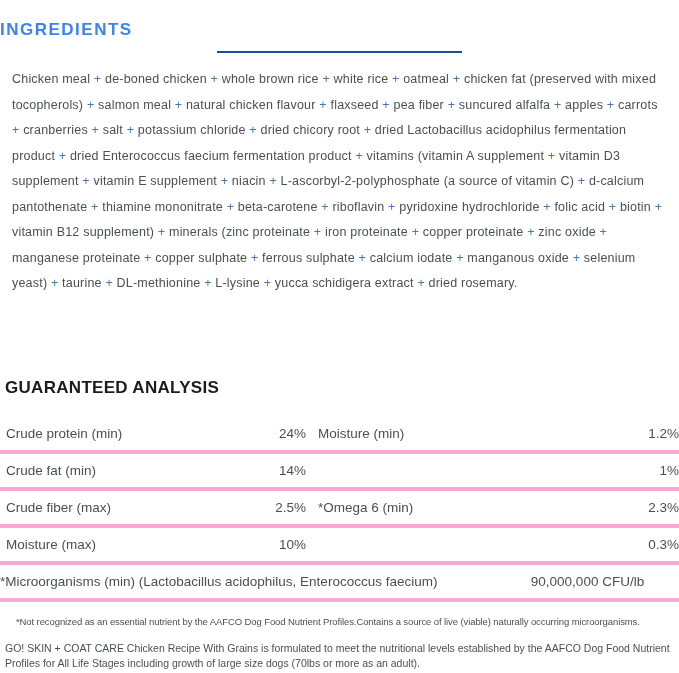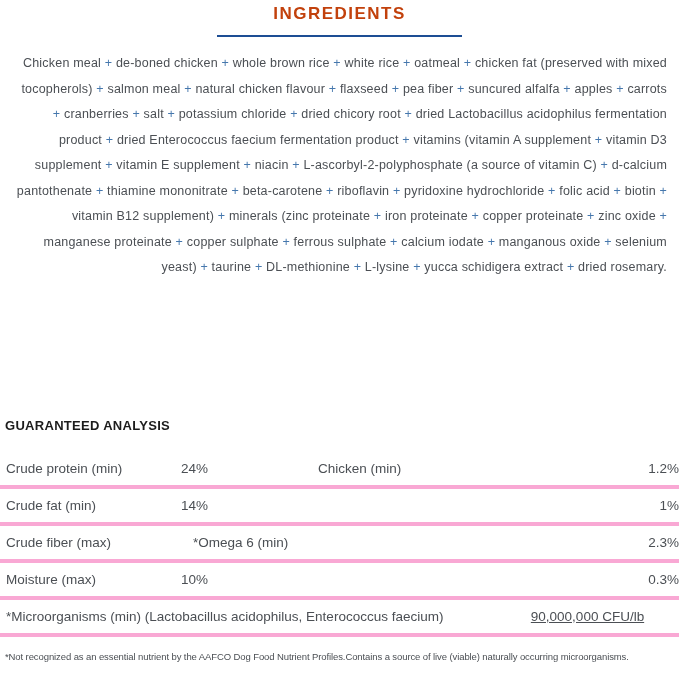--- a/index.html
+++ b/index.html
@@ -7,71 +7,70 @@
   body {
     width: 679px; height: 673px;
     font-family: "Liberation Sans", sans-serif;
     color: #4b4f54;
     overflow: hidden;
   }
   .page { position: relative; width: 679px; height: 673px; background: #fff; }
 
   
   .ingredients-title {
-    padding-top: 4px;
-    text-align: center;
+    padding-top: 20px;
+    text-align: left;
     font-size: 17px;
     font-weight: bold;
     letter-spacing: 1.5px;
-    color: #c2410c;
+    color: #3b82f6;
   }
   .blue-rule {
     width: 245px; height: 2px;
     background: #1d4e94;
     margin: 11px auto 0 auto;
   }
   .ingredients-text {
     margin: 14px auto 0 auto;
     max-width: 655px;
     font-size: 12.5px;
     line-height: 25.5px;
     letter-spacing: 0.2px;
-    text-align: right;
+    text-align: left;
     color: #4b4f54;
   }
   .ingredients-text .plus { color: #4577ad; }
 
   
   .ga-section { position: absolute; top: 378px; left: 0; right: 0; }
   .ga-title {
     margin-left: 5px;
-    font-size: 13px;
+    font-size: 17px;
     font-weight: bold;
     letter-spacing: 0.3px;
     color: #1c1c1c;
-    margin-top: 40px;
   }
   .ga-table { margin-top: 19px; font-size: 13.5px; }
   .ga-row {
     display: flex;
     align-items: center;
     height: 37px;
     border-bottom: 4px solid #f9a8d4;
   }
   .cell { display: block; }
   .cell.label-left  { width: 181px; padding-left: 6px; }
-  .cell.value-left  { width: 125px; text-align: left; }
+  .cell.value-left  { width: 125px; text-align: right; }
   .cell.label-right { width: 190px; padding-left: 12px; }
   .cell.value-right { flex: 1; text-align: right; }
-  .ga-row.full .cell.label-full { flex: 1; padding-left: 6px; }
-  .ga-row.full .cell.value-full { width: 183px; text-align: center; text-decoration: underline; }
+  .ga-row.full .cell.label-full { flex: 1; }
+  .ga-row.full .cell.value-full { width: 183px; text-align: center; }
 
   
   .footnote {
-    margin: 14px 4px 0 5px;
+    margin: 14px 4px 0 16px;
     font-size: 9.5px;
     letter-spacing: -0.1px;
     color: #4b4f54;
   }
   .statement {
     margin: 14px 4px 0 5px;
     font-size: 10.5px;
     line-height: 15px;
     color: #4b4f54;
   }
@@ -88,41 +87,43 @@
   <p class="ingredients-text">Chicken meal <span class="plus">+</span> de-boned chicken <span class="plus">+</span> whole brown rice <span class="plus">+</span> white rice <span class="plus">+</span> oatmeal <span class="plus">+</span> chicken fat (preserved with mixed tocopherols) <span class="plus">+</span> salmon meal <span class="plus">+</span> natural chicken flavour <span class="plus">+</span> flaxseed <span class="plus">+</span> pea fiber <span class="plus">+</span> suncured alfalfa <span class="plus">+</span> apples <span class="plus">+</span> carrots <span class="plus">+</span> cranberries <span class="plus">+</span> salt <span class="plus">+</span> potassium chloride <span class="plus">+</span> dried chicory root <span class="plus">+</span> dried Lactobacillus acidophilus fermentation product <span class="plus">+</span> dried Enterococcus faecium fermentation product <span class="plus">+</span> vitamins (vitamin A supplement <span class="plus">+</span> vitamin D3 supplement <span class="plus">+</span> vitamin E supplement <span class="plus">+</span> niacin <span class="plus">+</span> L-ascorbyl-2-polyphosphate (a source of vitamin C) <span class="plus">+</span> d-calcium pantothenate <span class="plus">+</span> thiamine mononitrate <span class="plus">+</span> beta-carotene <span class="plus">+</span> riboflavin <span class="plus">+</span> pyridoxine hydrochloride <span class="plus">+</span> folic acid <span class="plus">+</span> biotin <span class="plus">+</span> vitamin B12 supplement) <span class="plus">+</span> minerals (zinc proteinate <span class="plus">+</span> iron proteinate <span class="plus">+</span> copper proteinate <span class="plus">+</span> zinc oxide <span class="plus">+</span> manganese proteinate <span class="plus">+</span> copper sulphate <span class="plus">+</span> ferrous sulphate <span class="plus">+</span> calcium iodate <span class="plus">+</span> manganous oxide <span class="plus">+</span> selenium yeast) <span class="plus">+</span> taurine <span class="plus">+</span> DL-methionine <span class="plus">+</span> L-lysine <span class="plus">+</span> yucca schidigera extract <span class="plus">+</span> dried rosemary.</p>
 
   <div class="ga-section">
 
     <h2 class="ga-title">GUARANTEED ANALYSIS</h2>
 
     <div class="ga-table" id="ga-table">
         <div class="ga-row">
           <span class="cell label-left">Crude protein (min)</span>
           <span class="cell value-left">24%</span>
-          <span class="cell label-right">Chicken (min)</span>
+          <span class="cell label-right">Moisture (min)</span>
           <span class="cell value-right">1.2%</span>
         </div>
         <div class="ga-row">
           <span class="cell label-left">Crude fat (min)</span>
           <span class="cell value-left">14%</span>
           <span class="cell value-right">1%</span>
         </div>
         <div class="ga-row">
           <span class="cell label-left">Crude fiber (max)</span>
+          <span class="cell value-left">2.5%</span>
           <span class="cell label-right">*Omega 6 (min)</span>
           <span class="cell value-right">2.3%</span>
         </div>
         <div class="ga-row">
           <span class="cell label-left">Moisture (max)</span>
           <span class="cell value-left">10%</span>
           <span class="cell value-right">0.3%</span>
         </div>
         <div class="ga-row full">
           <span class="cell label-full">*Microorganisms (min) (Lactobacillus acidophilus, Enterococcus faecium)</span>
           <span class="cell value-full">90,000,000 CFU/lb</span>
         </div>
       </div>
 
     <p class="footnote">*Not recognized as an essential nutrient by the AAFCO Dog Food Nutrient Profiles.Contains a source of live (viable) naturally occurring microorganisms.</p>
 
+    <p class="statement">GO! SKIN + COAT CARE Chicken Recipe With Grains is formulated to meet the nutritional levels established by the AAFCO Dog Food Nutrient Profiles for All Life Stages including growth of large size dogs (70lbs or more as an adult).</p>
   </div>
 
 </div>
 
 </body></html>

